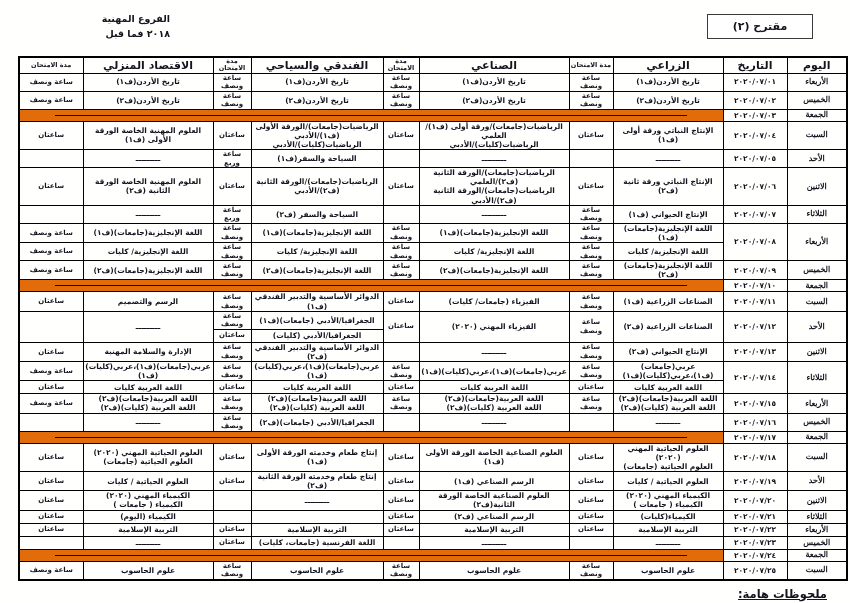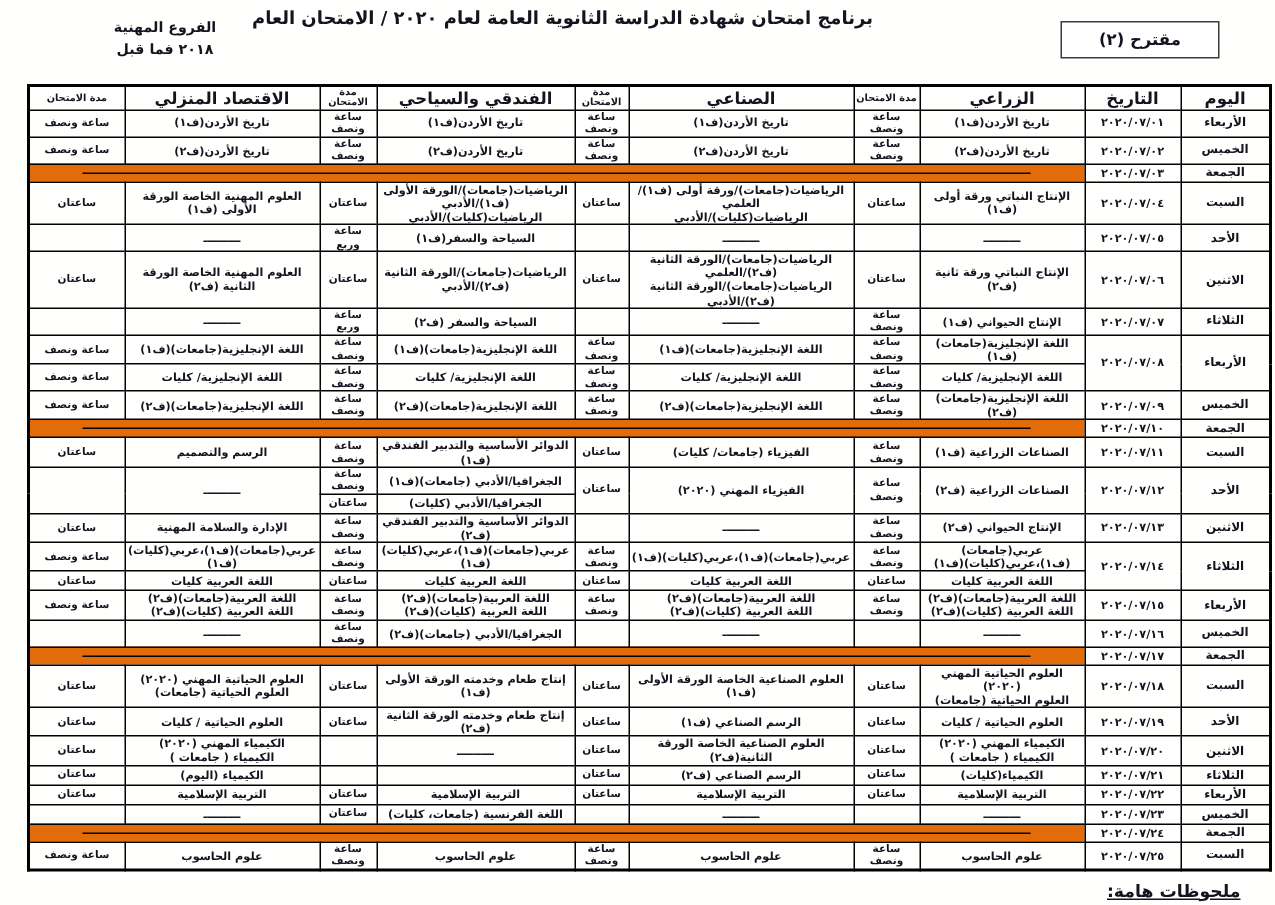--- a/index.html
+++ b/index.html
@@ -9,21 +9,21 @@
     direction: rtl;
     background: #fffffe;
     color: #141420;
     font-weight: bold;
     position: relative;
   }
   
   .hdr { position: relative; height: 54px; }
   .corner {
     position: absolute; top: 12px; left: 50px; width: 120px;
-    text-align: center; font-size: 9.5px; line-height: 1.55;
+    text-align: right; font-size: 9.5px; line-height: 1.55;
   }
   .title {
     position: absolute; top: 5px; right: 268px; width: 300px;
     text-align: center;
   }
   .title-l1 { font-size: 12px; white-space: nowrap; }
   .title-l2 { font-size: 11.5px; margin-top: 3px; }
   .proposal {
     position: absolute; top: 14px; right: 37px; width: 106px; height: 25px;
     border: 1.5px solid #3a3a3a; display: flex; align-items: center;
@@ -34,39 +34,38 @@
     border-collapse: collapse; table-layout: fixed;
     width: 828px; margin: 2px 2px 0 auto;
     border: 2px solid #000;
   }
   .sched th, .sched td { border: 1px solid #000; text-align: center; vertical-align: middle; }
   .sched th { font-size: 11px; height: 16px; padding: 0 1px; }
   .sched th.durh { font-size: 6.5px; line-height: 1.1; text-align: center; }
   .sched td { font-size: 7.5px; height: 13px; padding: 0 1px; line-height: 1.22; }
   td.dur  { font-size: 7px; }
   td.date { font-size: 7.5px; }
-  td.day  { font-size: 8px; }
+  td.day  { font-size: 8px; font-family: Liberation Serif, serif; }
   td.dash { font-size: 8px; letter-spacing: 0; }
   tr.holiday td { height: 12px; }
   td.holiday-cell { padding: 0; }
   .holiday-line { height: 0; border-top: 1.5px solid #000; width: 90%; margin: 0 auto; }
   
   .notes { margin: 6px 23px 0 8px; text-decoration: underline; }
   .notes-h { font-size: 11.5px; }
 </style>
 </head>
 <body>
 
 <div class="hdr">
   <div class="corner">
     <div>الفروع المهنية</div>
     <div>٢٠١٨ فما قبل</div>
   </div>
   <div class="title">
-    <div class="title-l1">برنامج امتحان شهادة الدراسة الثانوية العامة لعام ٢٠٢٠ / الامتحان العام</div>
   </div>
   <div class="proposal">مقترح (٢)</div>
 </div>
 
 <table class="sched">
     <colgroup>
       <col style="width: 60px;">
       <col style="width: 64px;">
       <col style="width: 110px;">
       <col style="width: 44px;">

